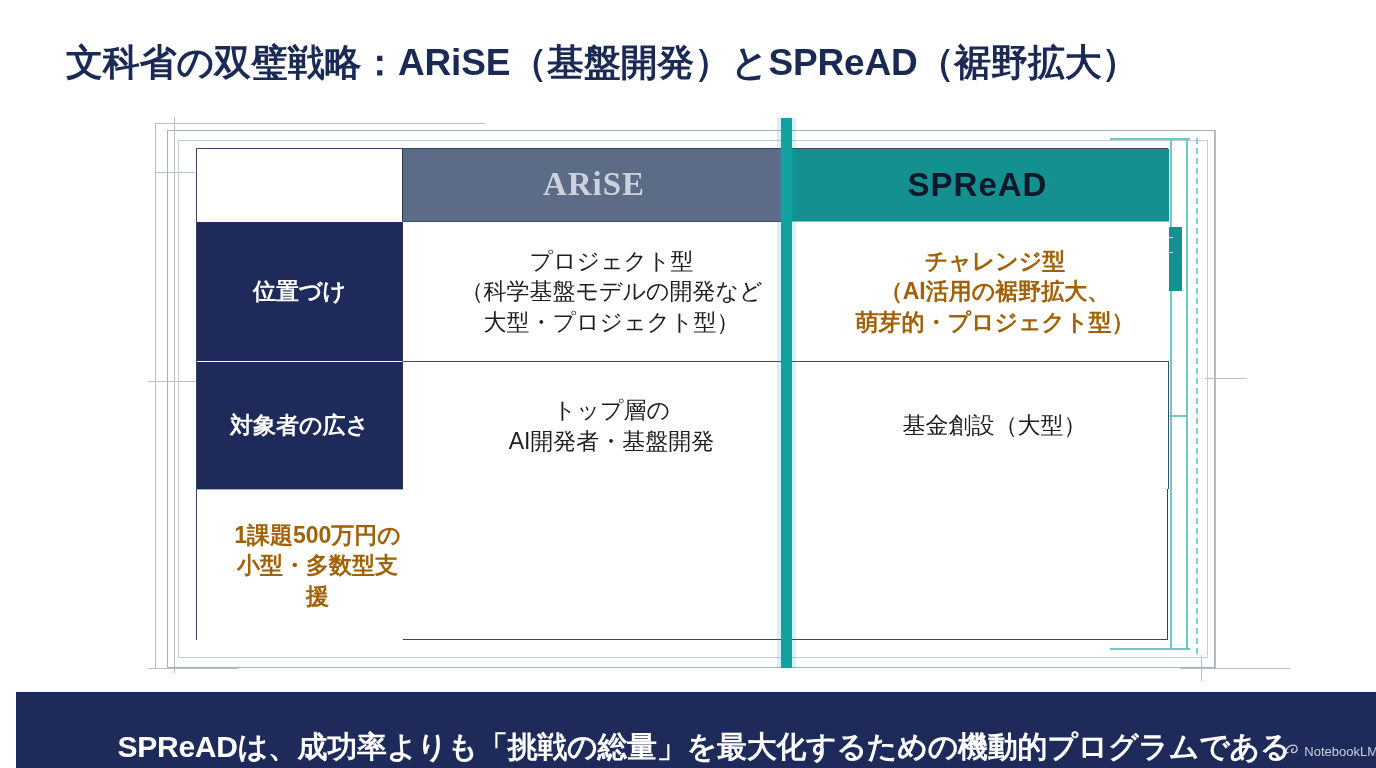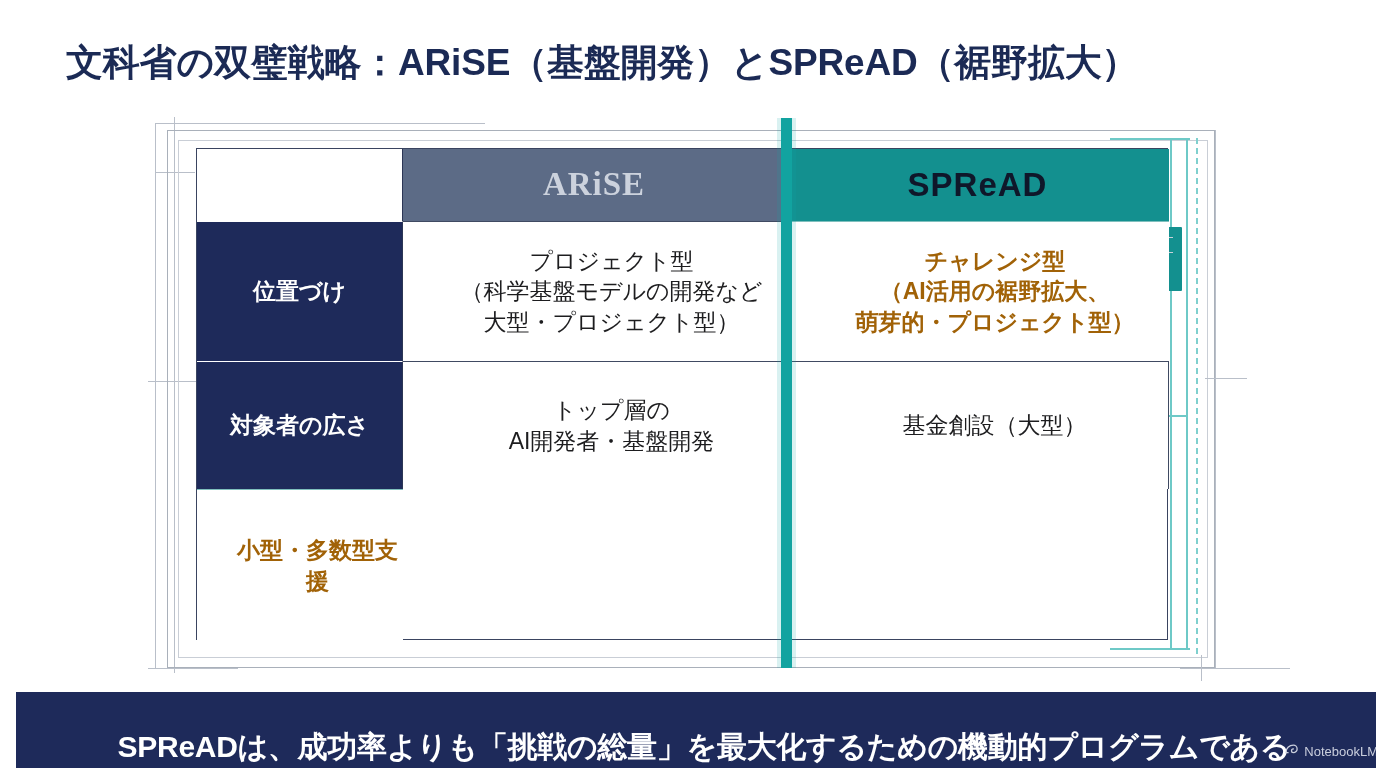--- a/index.html
+++ b/index.html
@@ -266,20 +266,21 @@
       </span>
     </div>
 
     <div class="cell c-arise">
       <span class="lines">
         <span class="ln">基金創設（大型）</span>
       </span>
     </div>
     <div class="cell c-spread">
       <span class="lines">
+        <span class="ln">1課題500万円の</span>
         <span class="ln">小型・多数型支援</span>
       </span>
     </div>
   </div>
 
   <div class="caption-bar">
     <div class="caption-text">SPReADは、成功率よりも「挑戦の総量」を最大化するための機動的プログラムである</div>
     <div class="watermark">
       <span class="wm-icon">
         <svg width="15" height="15" viewBox="0 0 24 24" fill="none" aria-hidden="true">

